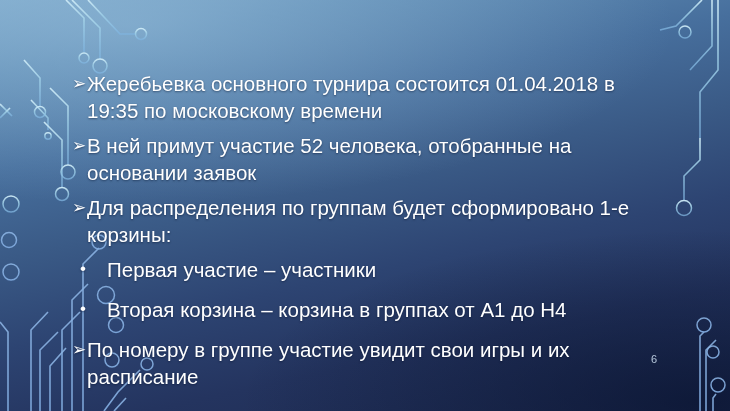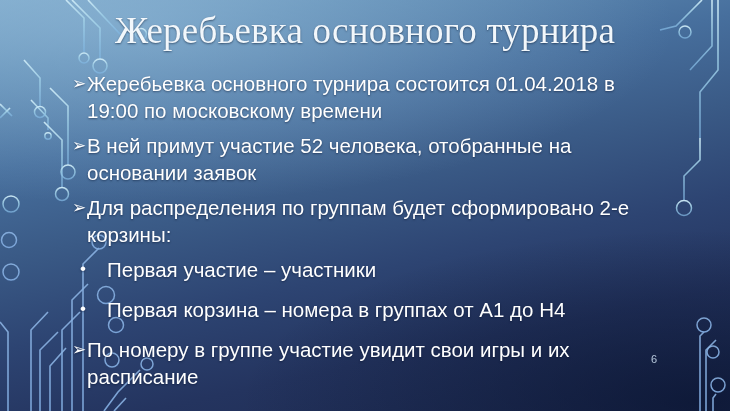--- a/index.html
+++ b/index.html
@@ -195,42 +195,41 @@
       <path d="M718,411 L718,392"></path>
       <path d="M713,411 L713,398 L716,394"></path>
     </g>
     <g fill="none" stroke="url(#lineFadeDark)" stroke-width="1.5">
       <circle cx="704" cy="325" r="7"></circle>
       <circle cx="713" cy="352" r="6"></circle>
       <circle cx="718" cy="385" r="7"></circle>
     </g>
   </svg>
 
-  <div class="title">Жеребьевка основного турнира</div>
 
   <div class="body">
     <div class="li arrow">
       <span class="marker">➢</span>
-      <span class="txt">Жеребьевка основного турнира состоится 01.04.2018 в 19:00 по московскому времени</span>
+      <span class="txt">Жеребьевка основного турнира состоится 01.04.2018 в 19:35 по московскому времени</span>
     </div>
     <div class="li arrow">
       <span class="marker">➢</span>
       <span class="txt">В ней примут участие 52 человека, отобранные на основании заявок</span>
     </div>
     <div class="li arrow">
       <span class="marker">➢</span>
-      <span class="txt">Для распределения по группам будет сформировано 2-е корзины:</span>
+      <span class="txt">Для распределения по группам будет сформировано 1-е корзины:</span>
     </div>
     <div class="li dot gap-before">
       <span class="marker">•</span>
       <span class="txt">Первая участие – участники</span>
     </div>
     <div class="li dot">
       <span class="marker">•</span>
-      <span class="txt">Первая корзина – номера в группах от А1 до Н4</span>
+      <span class="txt">Вторая корзина – корзина в группах от А1 до Н4</span>
     </div>
     <div class="li arrow">
       <span class="marker">➢</span>
       <span class="txt">По номеру в группе участие увидит свои игры и их расписание</span>
     </div>
   </div>
 
   <div class="pagenum">6</div>
 
 </div>

